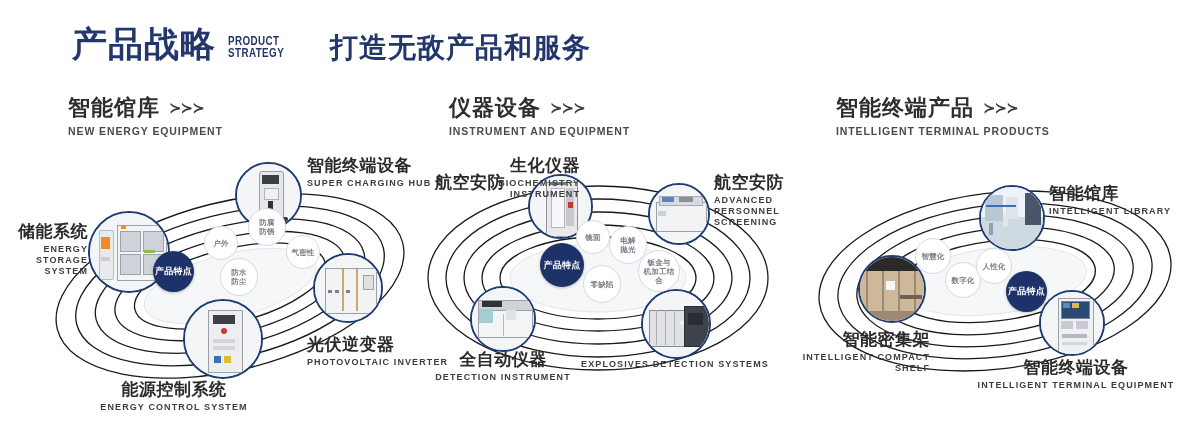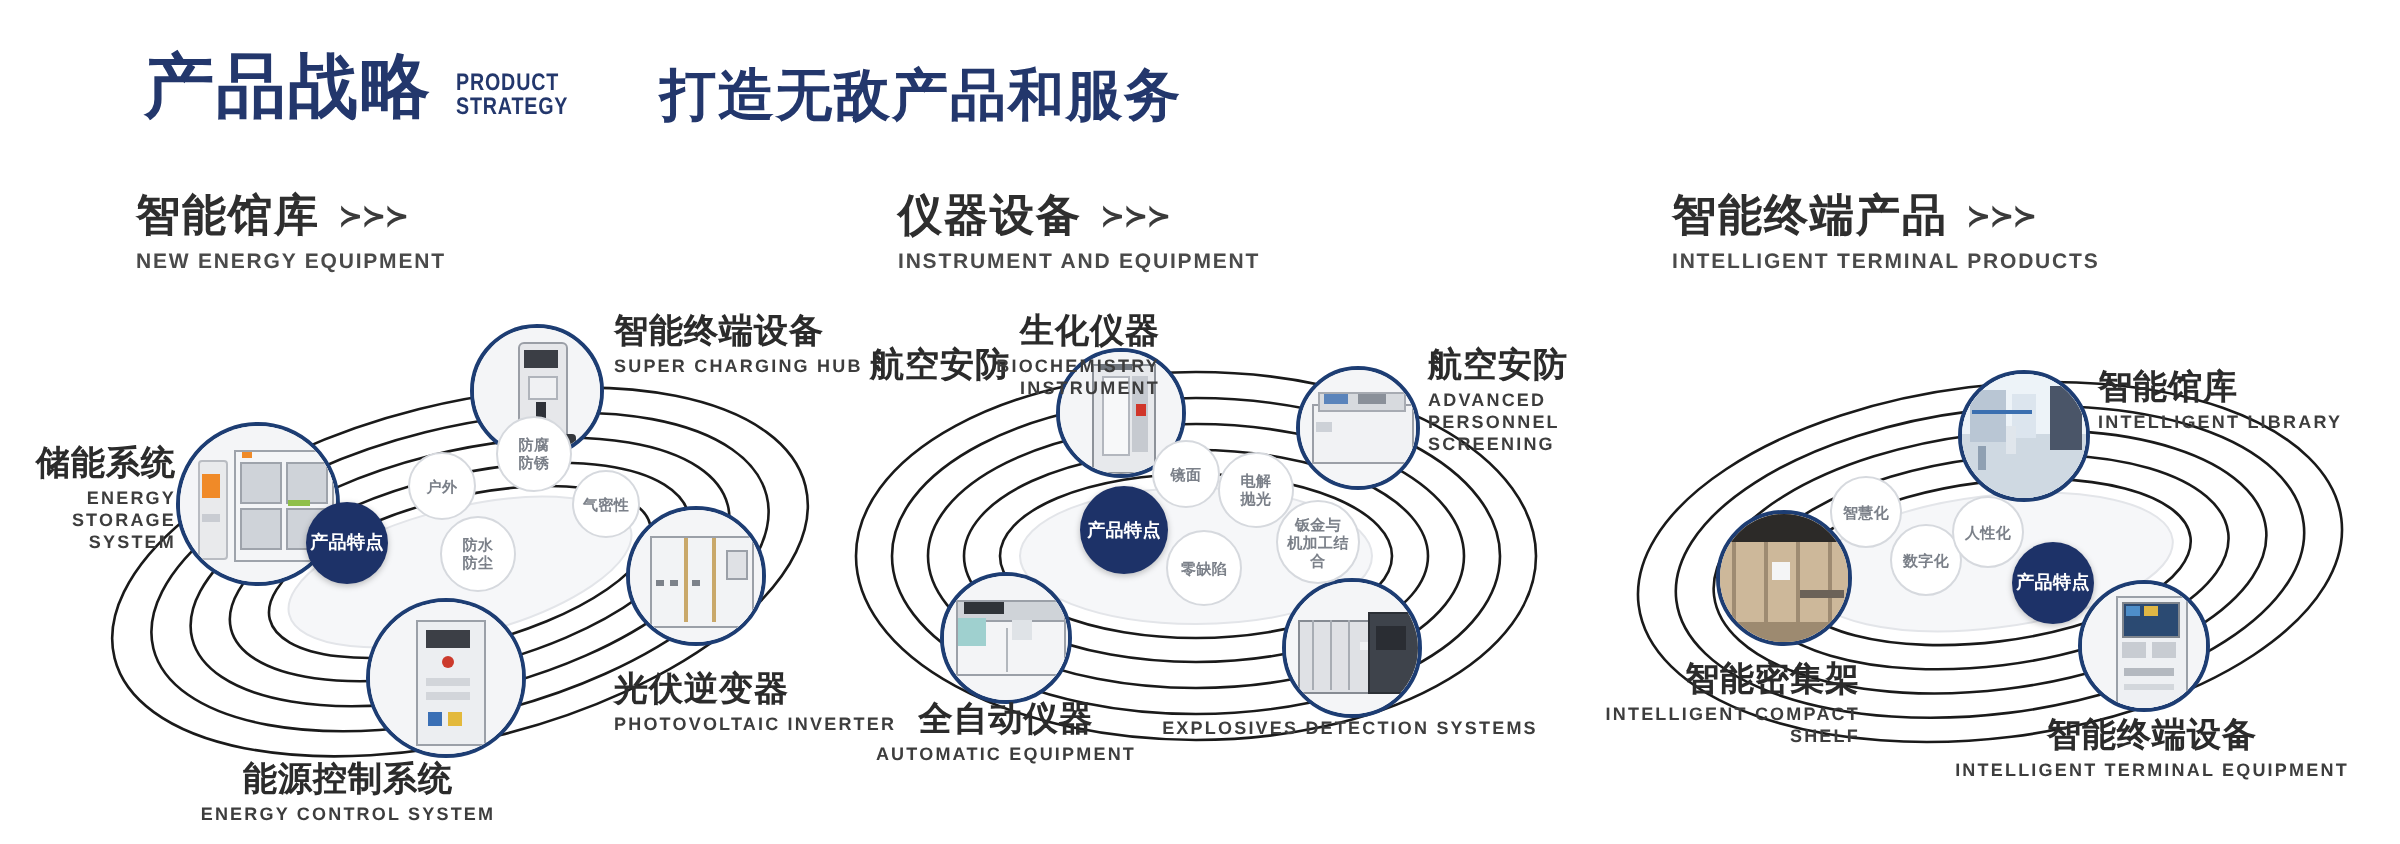--- a/index.html
+++ b/index.html
@@ -248,21 +248,21 @@
         <div class="box" style="left:6px;top:20px;width:53px;height:28px;background:#f3f4f6;border:1px solid #9ba0a8;"></div>
         <div class="box" style="left:6px;top:12px;width:53px;height:9px;background:#cfd3d8;border:1px solid #9ba0a8;"></div>
         <div class="box" style="left:10px;top:13px;width:20px;height:6px;background:#2f3338;"></div>
         <div class="box" style="left:7px;top:21px;width:14px;height:14px;background:#9fd0cf;"></div>
         <div class="box" style="left:34px;top:22px;width:10px;height:10px;background:#dfe3e7;"></div>
         <div class="box" style="left:31px;top:26px;width:1px;height:22px;background:#b2b7bd;"></div>
       </div>
     </div>
     <div class="nlabel ta-c" style="left:8px;top:200px;width:190px;">
       <div class="cn">全自动仪器</div>
-      <div class="en">AUTOMATIC EQUIPMENT</div>
+      <div class="en">DETECTION INSTRUMENT</div>
     </div>
 
     <div class="node" style="left:241px;top:139px;width:70px;height:70px;">
       <div class="img-wrap">
         <div class="box" style="left:6px;top:19px;width:35px;height:35px;background:#dfe1e5;border:1px solid #868b93;"></div>
         <div class="box" style="left:41px;top:15px;width:24px;height:39px;background:#3e434b;border:1px solid #2b2f35;"></div>
         <div class="box" style="left:45px;top:22px;width:15px;height:12px;background:#2a2d33;"></div>
         <div class="box" style="left:13px;top:19px;width:1px;height:35px;background:#a8adb4;"></div>
         <div class="box" style="left:22px;top:19px;width:1px;height:35px;background:#a8adb4;"></div>
         <div class="box" style="left:31px;top:19px;width:1px;height:35px;background:#a8adb4;"></div>

